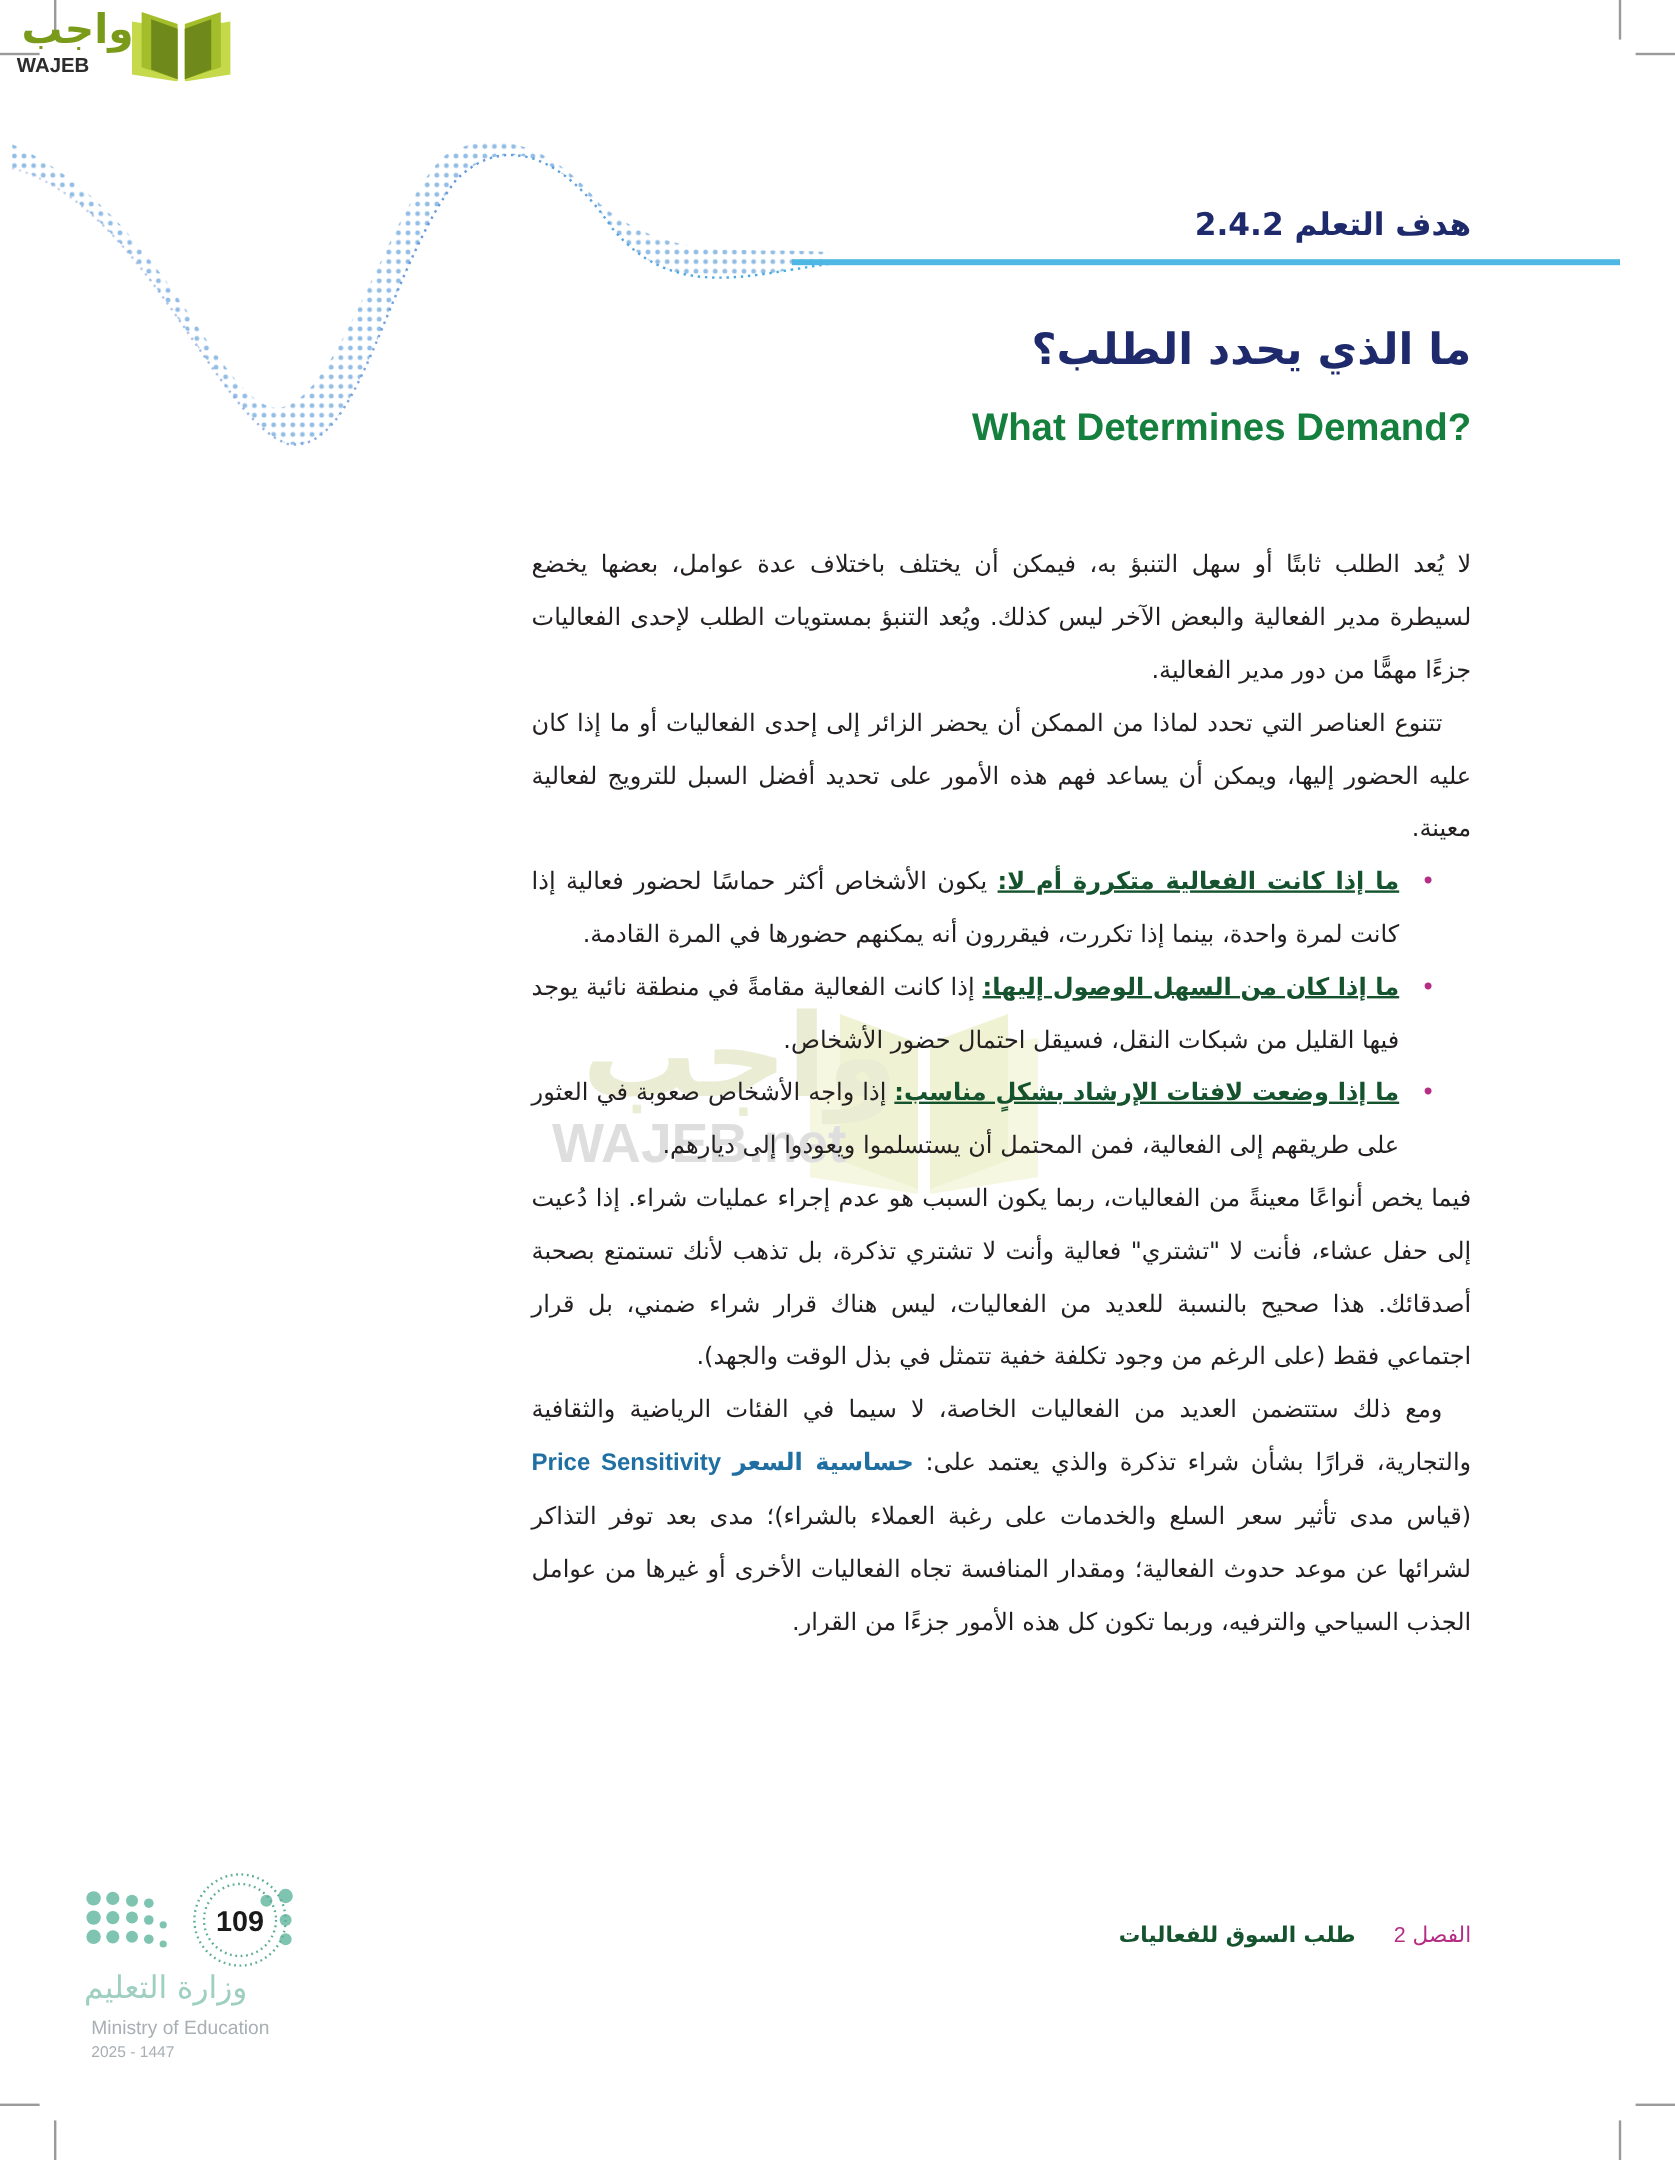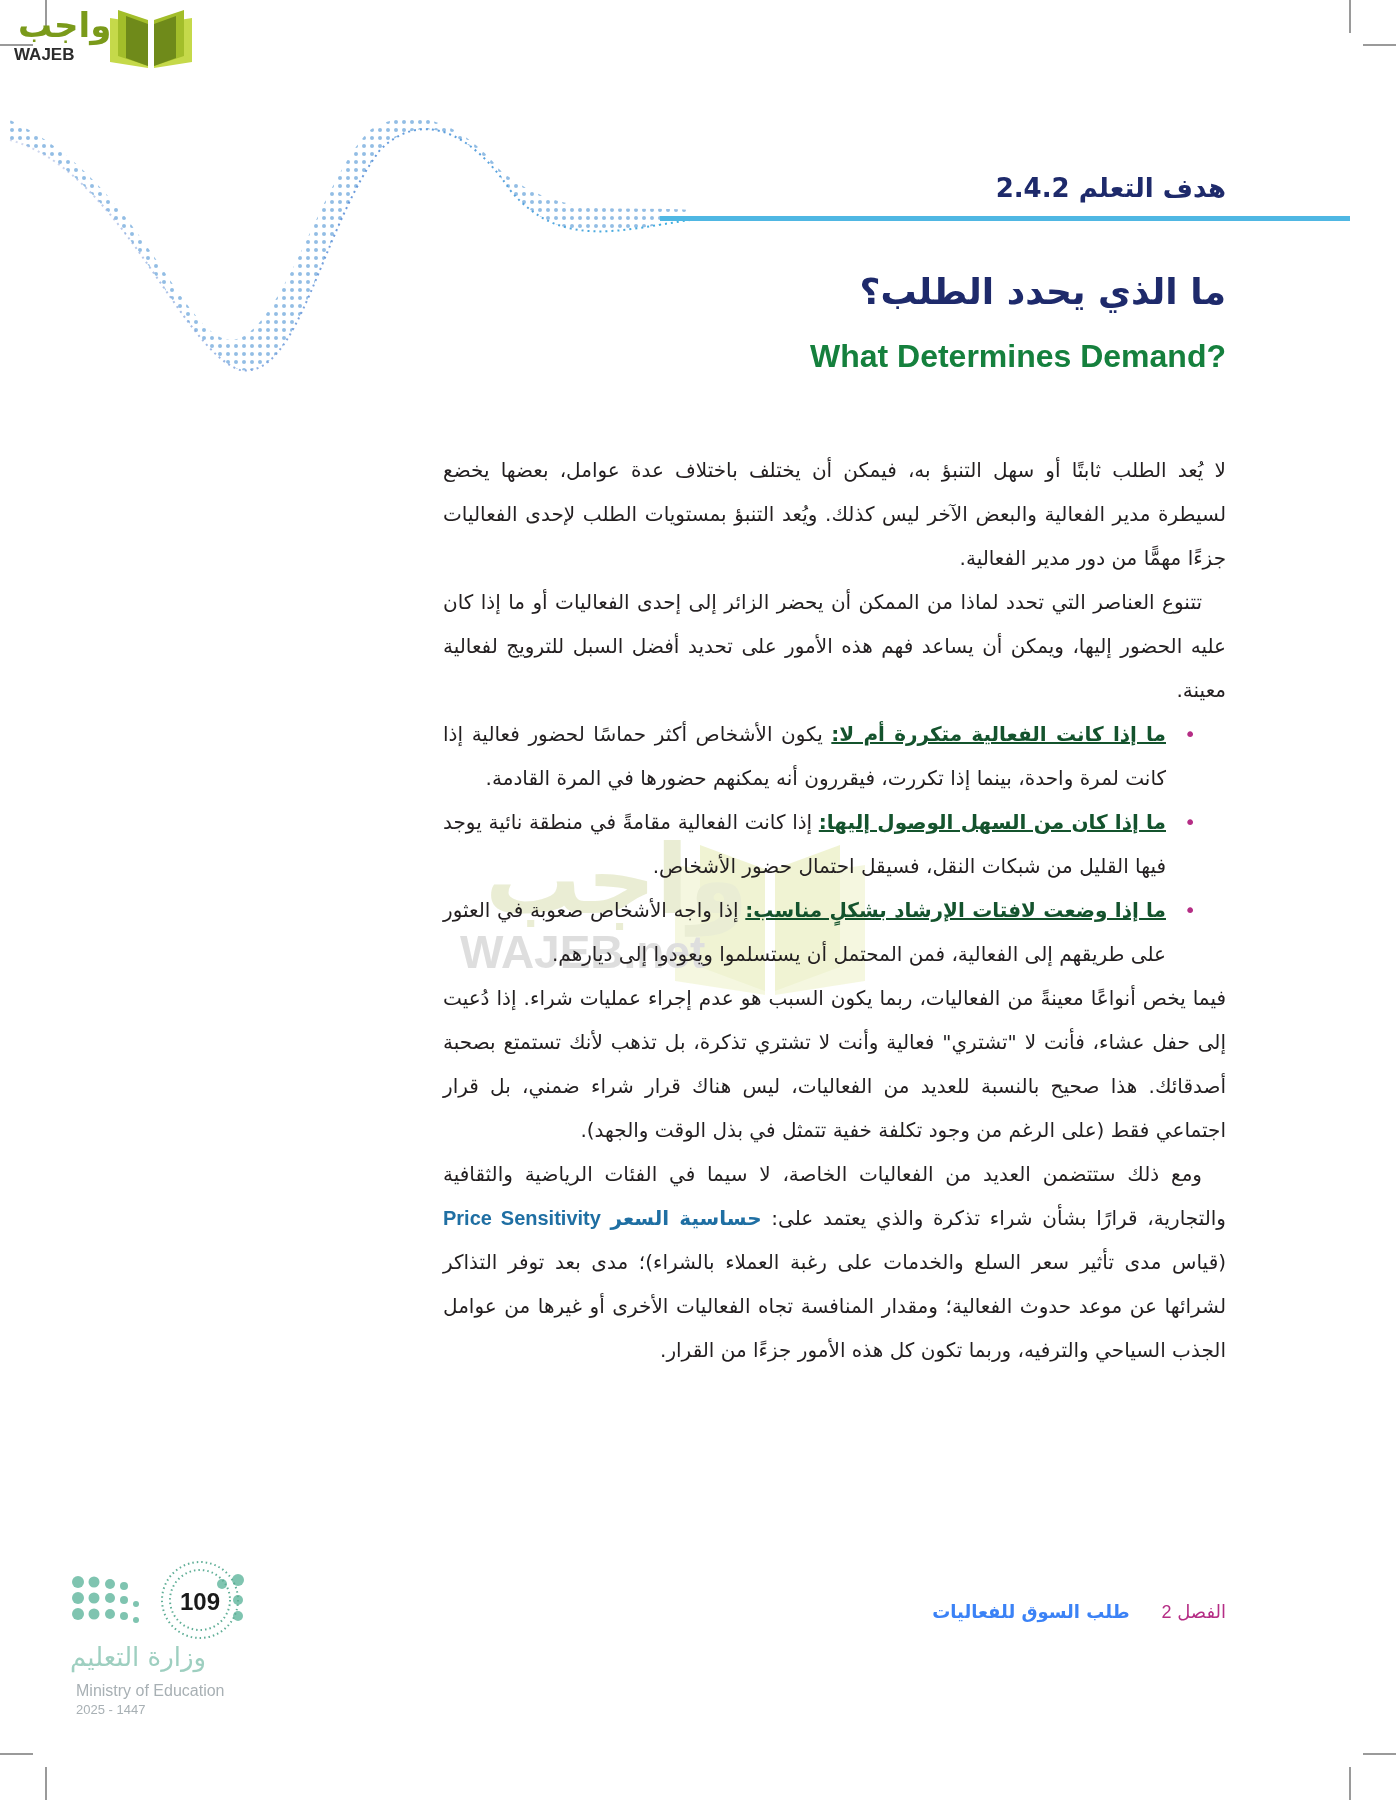--- a/index.html
+++ b/index.html
@@ -40,21 +40,21 @@
     
     .watermark { position: absolute; left: 455px; top: 835px; width: 500px; height: 160px; pointer-events: none; opacity: 0.55; }
     .wm-ar { position: absolute; left: 30px; top: -10px; font-family: "DejaVu Sans", sans-serif; font-weight: bold; font-size: 96px; color: #d9dfb2; direction: rtl; line-height: 110px; }
     .wm-en { position: absolute; left: 5px; top: 92px; font-family: "Liberation Sans", sans-serif; font-weight: bold; font-size: 46px; color: #c4c4c4; line-height: 50px; }
     .wm-book { position: absolute; left: 215px; top: 0px; }
 
     
     .footer { position: absolute; right: 170px; top: 1598px; direction: rtl; font-family: "DejaVu Sans", sans-serif; font-size: 18px; line-height: 28px; }
     .footer .chapter { color: #b52d85; }
     .footer .chapter-num { color: #b52d85; font-family: "Liberation Sans", sans-serif; }
-    .footer .chapter-title { color: #3b82f6; font-weight: bold; margin-right: 26px; }
+    .footer .chapter-title { color: #14532d; font-weight: bold; margin-right: 26px; }
 
     
     .ministry { position: absolute; left: 70px; top: 1560px; width: 190px; height: 170px; }
     .page-num { position: absolute; left: 100px; top: 28px; width: 80px; text-align: center; font-family: "Liberation Sans", sans-serif; font-weight: bold; font-size: 24px; color: #1a1a1a; }
     .ministry-ar { position: absolute; left: 0; top: 82px; font-family: "DejaVu Sans", sans-serif; font-size: 26px; color: #9ecfc0; direction: rtl; line-height: 30px; width: 180px; text-align: left; }
     .ministry-en { position: absolute; left: 6px; top: 122px; font-family: Liberation Sans, sans-serif; font-size: 16px; color: #a8b0b4; line-height: 18px; }
     .ministry-year { position: absolute; left: 6px; top: 142px; font-family: "Liberation Sans", sans-serif; font-size: 13px; color: #a8b0b4; line-height: 16px; }
   </style>
 </head>
 <body>

